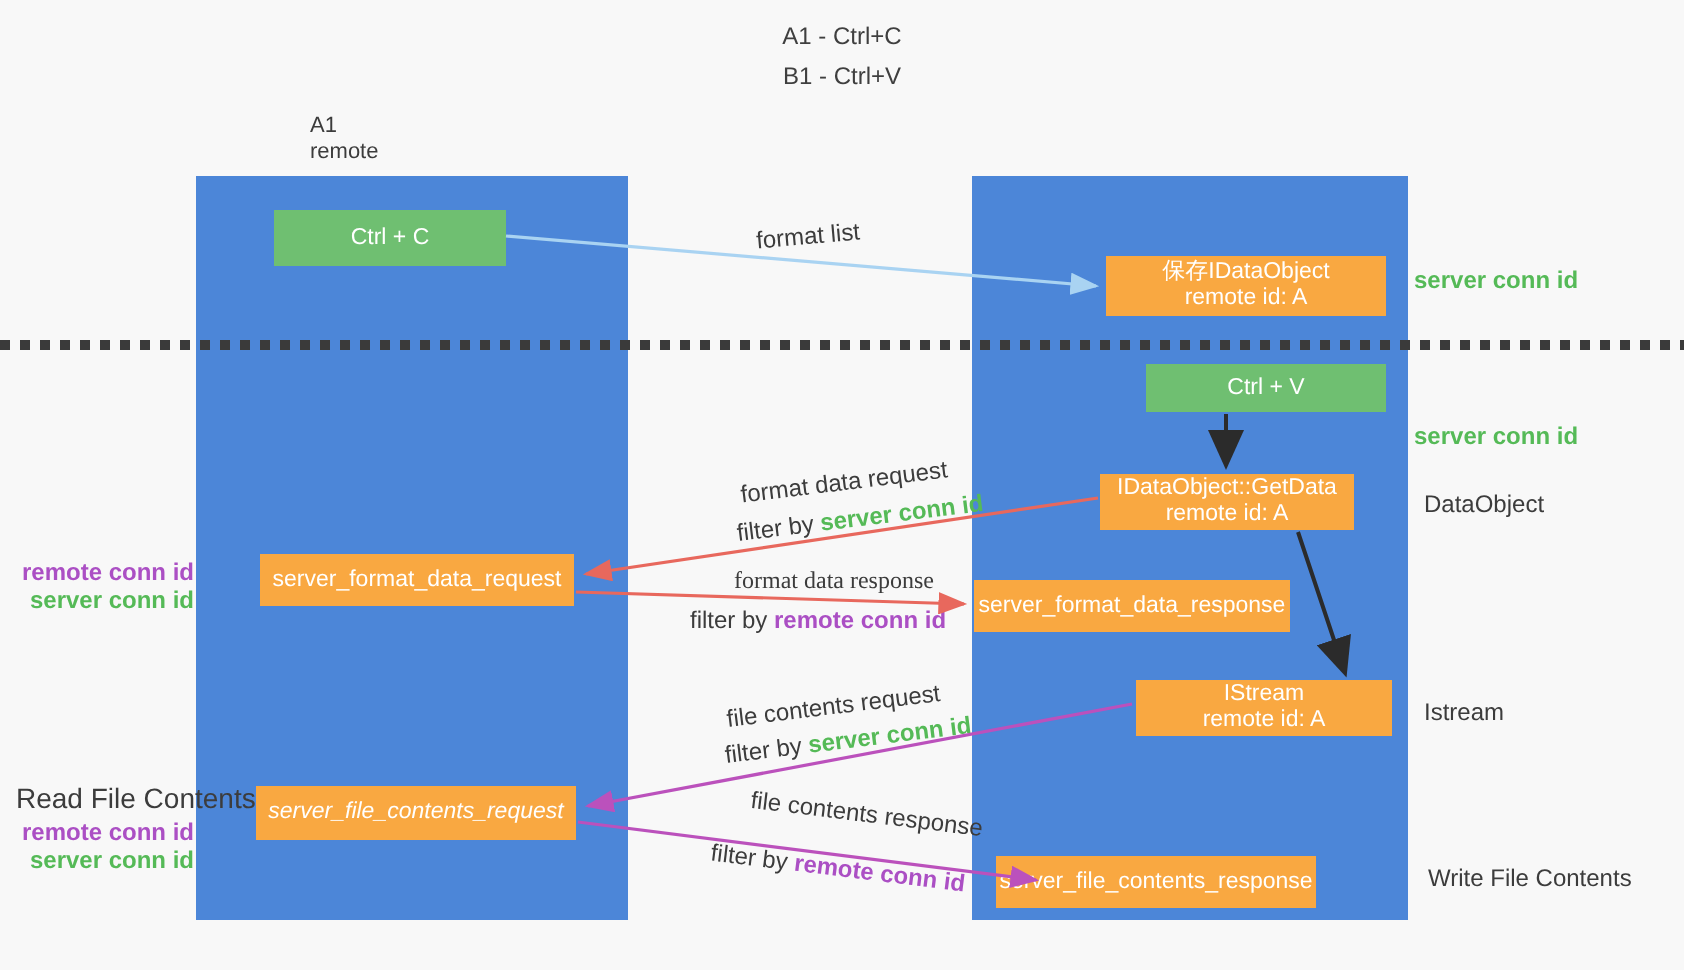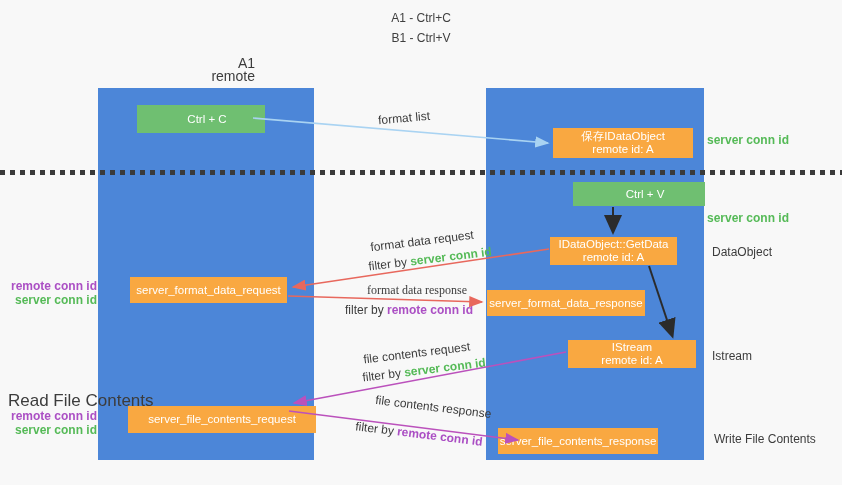--- a/index.html
+++ b/index.html
@@ -4,31 +4,31 @@
 <style>
   html,body { margin:0; padding:0; background:#f8f8f8; }
   .canvas {
     position:relative; width:842px; height:485px; overflow:hidden;
     background:#f8f8f8;
     font-family:"Liberation Sans", sans-serif;
     color:#3c3c3c;
   }
   .title { position:absolute; left:300; top:8px; width:242px; left:300px; text-align:center;
            font-size:12px; line-height:20px; color:#3f3f3f; }
-  .lane-header { position:absolute; text-align:right; font-size:14px; line-height:13px; color:#3c3c3c; }
+  .lane-header { position:absolute; text-align:left; font-size:11px; line-height:13px; color:#3c3c3c; }
   .lane { position:absolute; background:#4c86d8; }
   .dotted-divider { position:absolute; left:0; top:170px; width:842px; height:5px;
     background:repeating-linear-gradient(90deg,#3a3a3a 0 5px, rgba(0,0,0,0) 5px 10px); }
   .node { position:absolute; display:flex; flex-direction:column; align-items:center;
           justify-content:center; color:#ffffff; font-size:11.5px; line-height:13px;
           text-align:center; white-space:nowrap; }
-  .node.green { background:#6fbf71;padding-left:12px; }
+  .node.green { background:#6fbf71; }
   .node.orange { background:#f9a841; }
   .lbl { position:absolute; font-size:12px; white-space:nowrap; color:#3c3c3c; }
-  .lbl.small { font-size:17px; }
+  .lbl.small { font-size:14px; }
   .green-txt { color:#55ba57; font-weight:bold; }
   .purple-txt { color:#ab4fc4; font-weight:bold; }
   .side-pair { position:absolute; text-align:right; font-size:12px; line-height:14px; width:100px; }
   .rot-up { transform:rotate(-7deg); }
   .rot-down { transform:rotate(7deg); }
   .rot-slight { transform:rotate(-5deg); }
   .arrows { position:absolute; left:0; top:0; width:842px; height:485px; pointer-events:none; }
 </style>
 </head>
 <body>
@@ -66,21 +66,21 @@
 
   <div class="node orange" style="left:487px; top:290px; width:158px; height:26px;">server_format_data_response</div>
 
   <div class="node orange" style="left:130px; top:277px; width:157px; height:26px;">server_format_data_request</div>
 
   <div class="node orange" style="left:568px; top:340px; width:128px; height:28px;">
     <div>IStream</div>
     <div>remote id: A</div>
   </div>
 
-  <div class="node orange" style="left:128px; top:406px; width:188px; height:27px;">server_file_contents_request</div>
+  <div class="node orange" style="left:128px; top:393px; width:160px; height:27px;font-style:italic;">server_file_contents_request</div>
 
   <div class="node orange" style="left:498px; top:428px; width:160px; height:26px;">server_file_contents_response</div>
 
   <div class="lbl green-txt" style="left:707px; top:133px;">server conn id</div>
   <div class="lbl green-txt" style="left:707px; top:211px;">server conn id</div>
   <div class="lbl" style="left:712px; top:245px;">DataObject</div>
   <div class="lbl" style="left:712px; top:349px;">Istream</div>
   <div class="lbl" style="left:714px; top:432px;">Write File Contents</div>
 
   <div class="side-pair" style="left:-3px; top:279px;">

